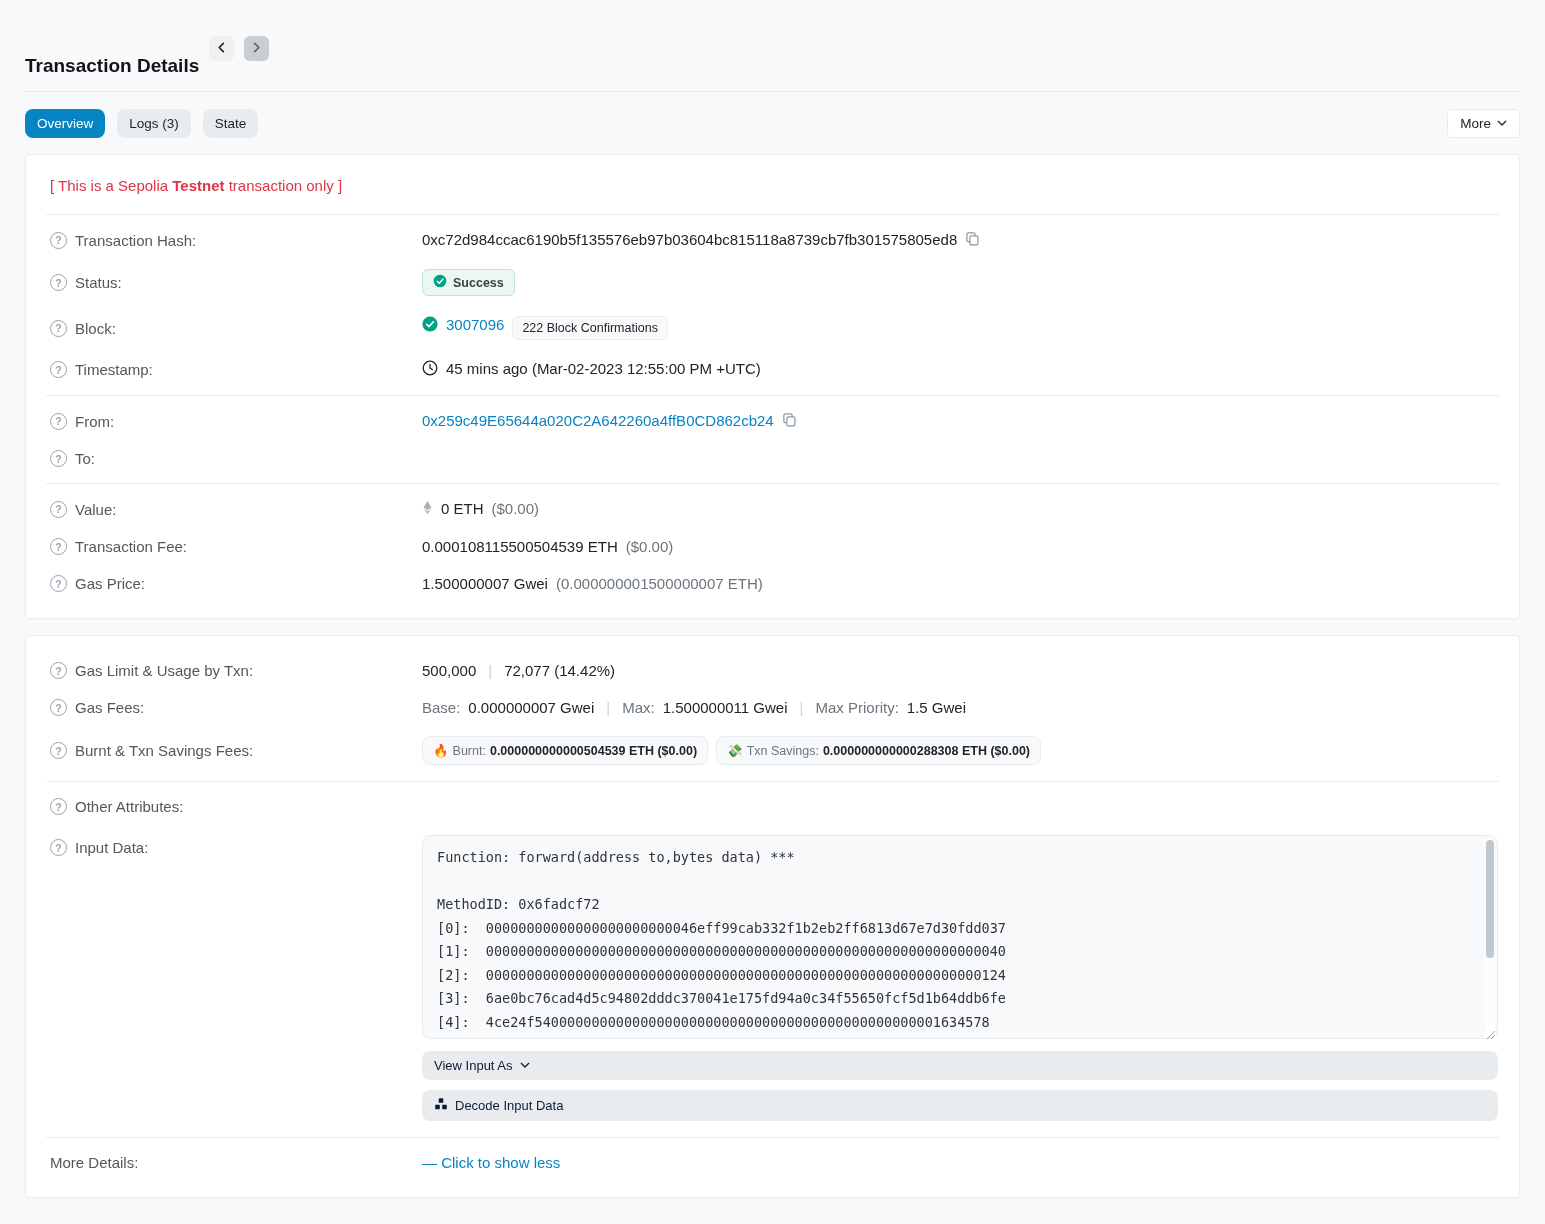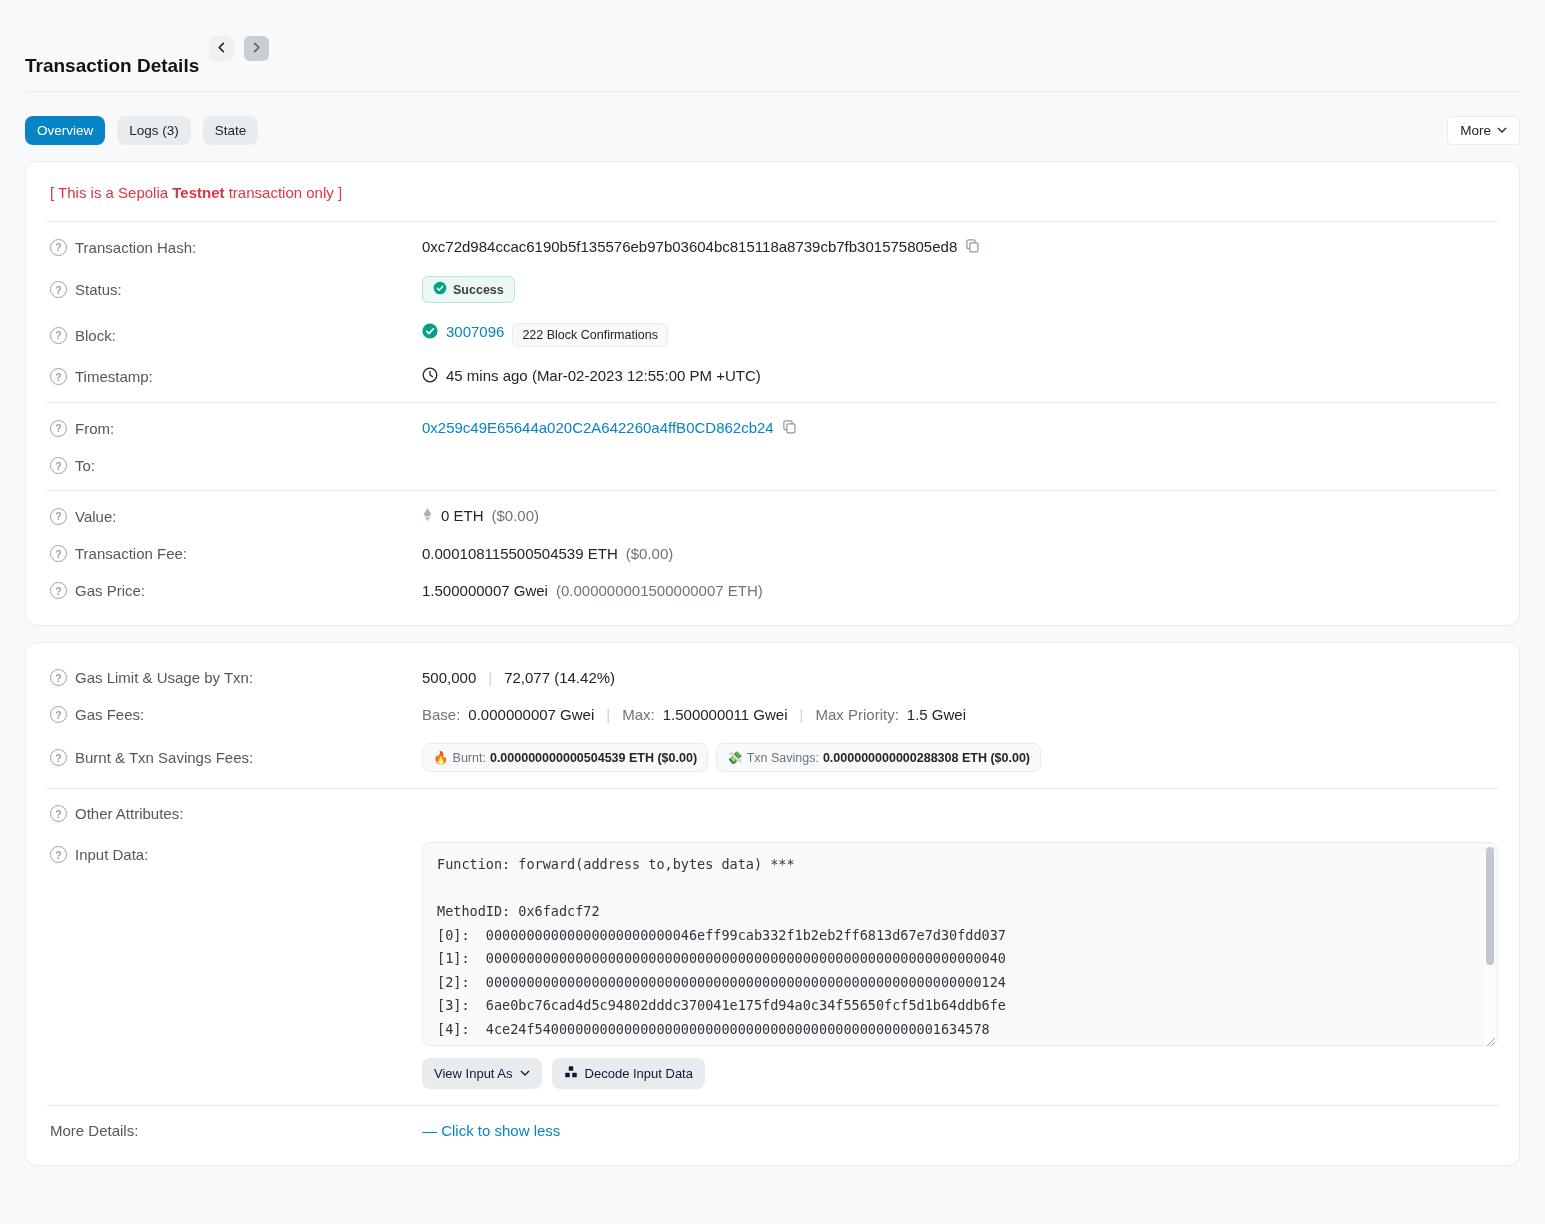--- a/index.html
+++ b/index.html
@@ -7,27 +7,27 @@
   .page { padding:0 25px; }
 
   
   .hdr { display:flex; align-items:center; gap:10px; padding:20px 0 14px 0; border-bottom:1px solid #e9ecef; }
   .hdr h1 { font-size:19px; font-weight:700; color:#111418;margin-top:35px; }
   .nav-btn { width:25px; height:25px; border-radius:6px; border:none; display:inline-flex; align-items:center; justify-content:center; cursor:pointer; }
   .nav-btn.prev { background:#eef0f2; }
   .nav-btn.next { background:#c9ced5; }
 
   
-  .tabs-row { display:flex; align-items:flex-start; margin-top:24px; }
+  .tabs-row { display:flex; align-items:flex-start; margin-top:17px; }
   .tab { border:none; border-radius:8px; padding:7px 12px; font-size:13.5px; font-weight:500; margin-right:12px; cursor:pointer; background:#e9ecef; color:#212529; font-family:inherit; }
   .tab.active { background:#0784c3; color:#fff; }
   .more-btn { margin-left:auto; background:#fff; border:1px solid #e9ecef; border-radius:4px; padding:6px 12px; font-size:13.5px; color:#212529; display:inline-flex; align-items:center; gap:6px; cursor:pointer; font-family:inherit; }
 
   
-  .card { background:#fff; border:1px solid #e9ecef; border-radius:12px; padding:16px 20px; margin-top:16px; box-shadow:0 1px 2px rgba(33,37,41,.02); }
+  .card { background:#fff; border:1px solid #e9ecef; border-radius:4px; padding:16px 20px; margin-top:16px; box-shadow:0 1px 2px rgba(33,37,41,.02); }
 
   .warning { padding:6px 4px 14px 4px; font-size:15px; color:#dc3545; }
   .warning b { font-weight:700; }
 
   .divider { border:none; border-top:1px solid #e9ecef; margin:6px 0; }
 
   .row { display:grid; grid-template-columns:372px 1fr; align-items:center; padding:10px 4px; font-size:15px; }
   .row.top { align-items:start; }
   .lbl { display:flex; align-items:center; gap:8px; color:#53585f; }
   .lbl .q { width:17px; height:17px; min-width:17px; border:1.4px solid #98a2ac; border-radius:50%; color:#98a2ac; font-size:10.5px; font-weight:700; display:inline-flex; align-items:center; justify-content:center; cursor:pointer; }
@@ -44,21 +44,21 @@
   .badge-attr { display:inline-flex; align-items:center; gap:4px; background:#f8f9fa; border:1px solid #e9ecef; border-radius:8px; padding:6px 10px; font-size:12.5px; }
   .badge-attr .bl { color:#6c757d; }
   .badge-attr .bv { font-weight:700; color:#212529; }
 
   
   .code-wrap { position:relative; width:1076px; }
   .code-box { background:#f8f9fa; border:1px solid #e9ecef; border-radius:8px; height:204px; padding:10px 26px 10px 14px; overflow:hidden; font-family:"DejaVu Sans Mono", monospace; font-size:13.5px; line-height:23.5px; color:#2f353b; white-space:pre; cursor:text; }
   .code-scroll-track { position:absolute; top:3px; right:3px; bottom:3px; width:10px; border-radius:5px; background:#fcfcfd; }
   .code-scroll-thumb { position:absolute; top:2px; right:1px; width:8px; height:118px; border-radius:4px; background:#c2c8cf; cursor:grab; }
   .resize-grip { position:absolute; right:2px; bottom:2px; width:11px; height:11px; cursor:nwse-resize; background:#fff; }
-  .input-btns { display:flex; gap:10px; margin-top:12px; }
+  .input-btns { display:flex; gap:10px; margin-top:12px;flex-direction:column; }
   .gbtn { background:#e9ecef; color:#081d35; border:none; border-radius:8px; padding:7px 12px; font-size:13px; font-weight:500; display:inline-flex; align-items:center; gap:7px; cursor:pointer; font-family:inherit; }
 
   .show-less { display:inline-flex; align-items:center; gap:4px; color:#0784c3; font-size:15px; cursor:pointer; text-decoration:none; }
 </style>
 </head>
 <body>
 
 <div class="page">
 
   <div class="hdr">

